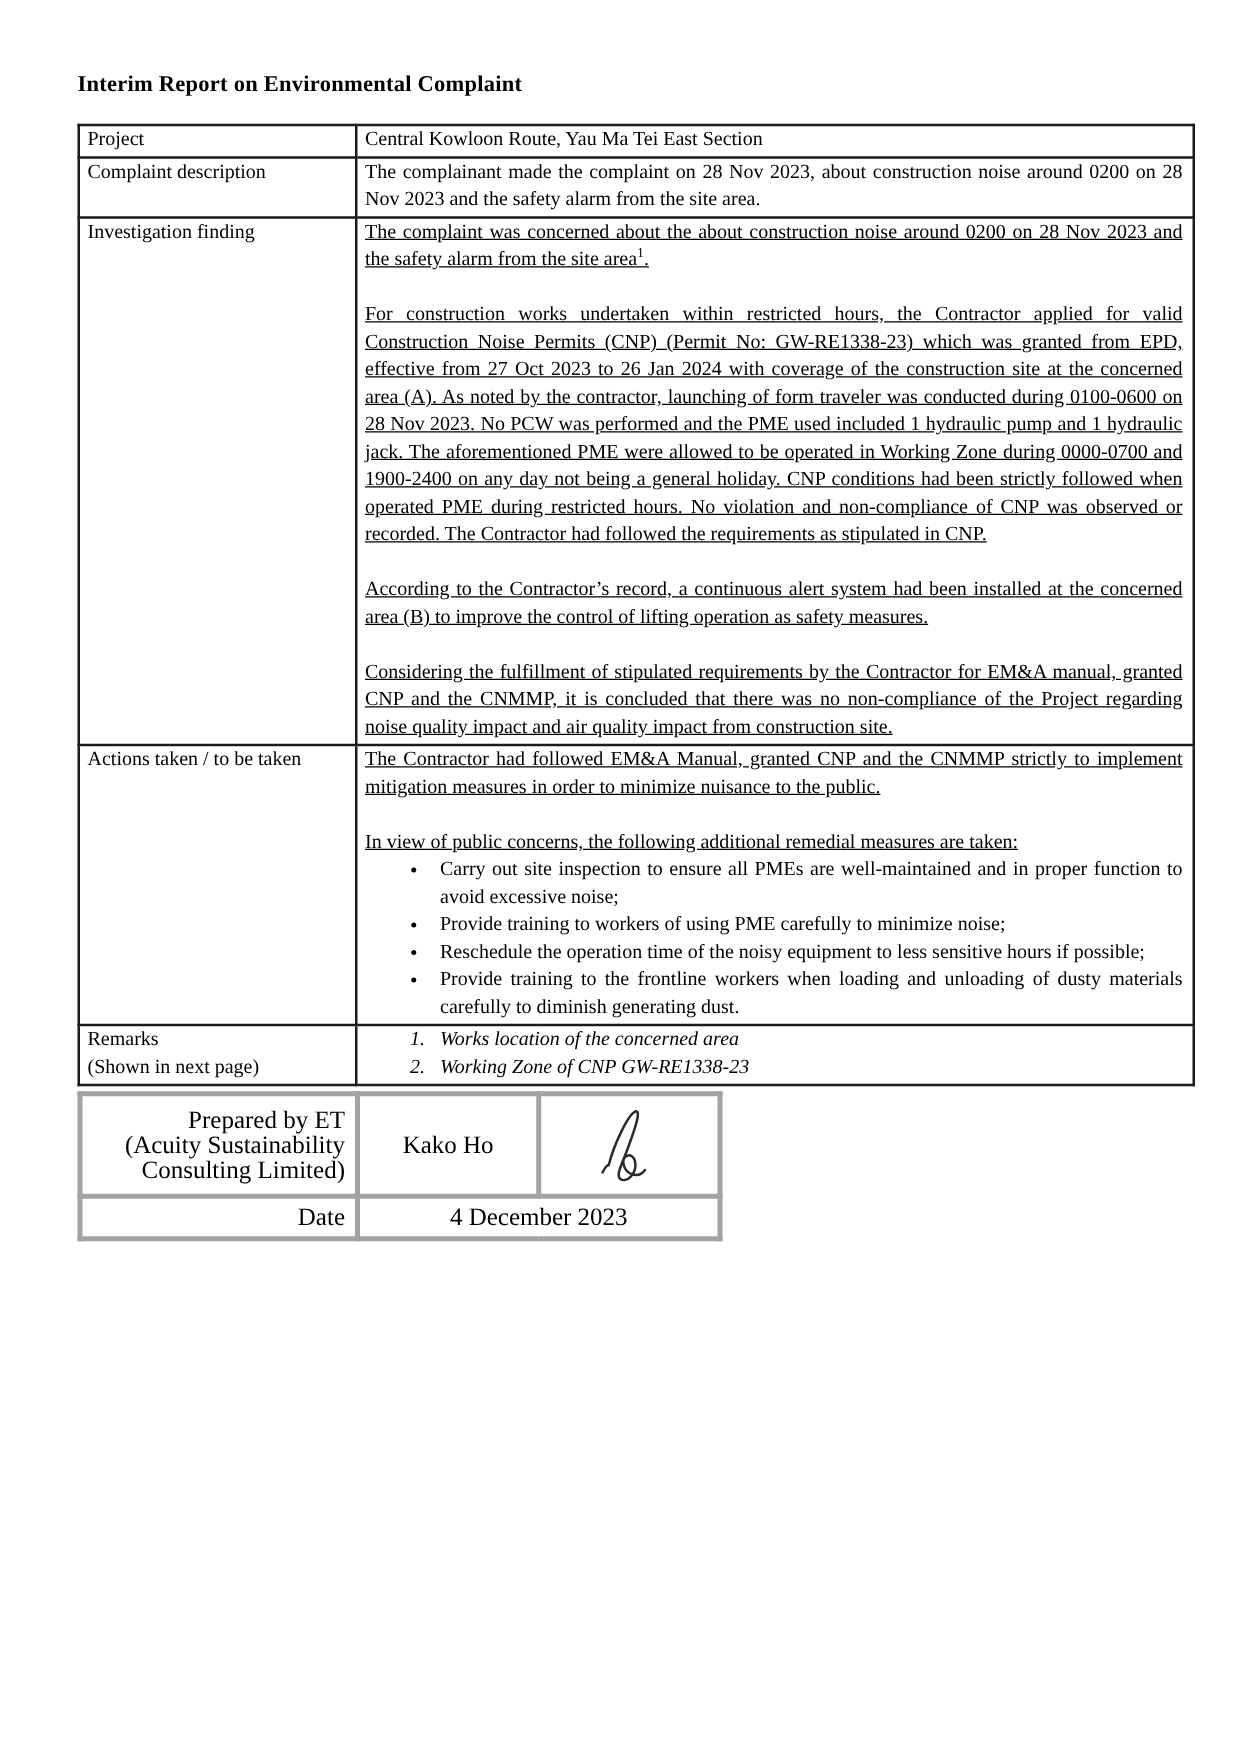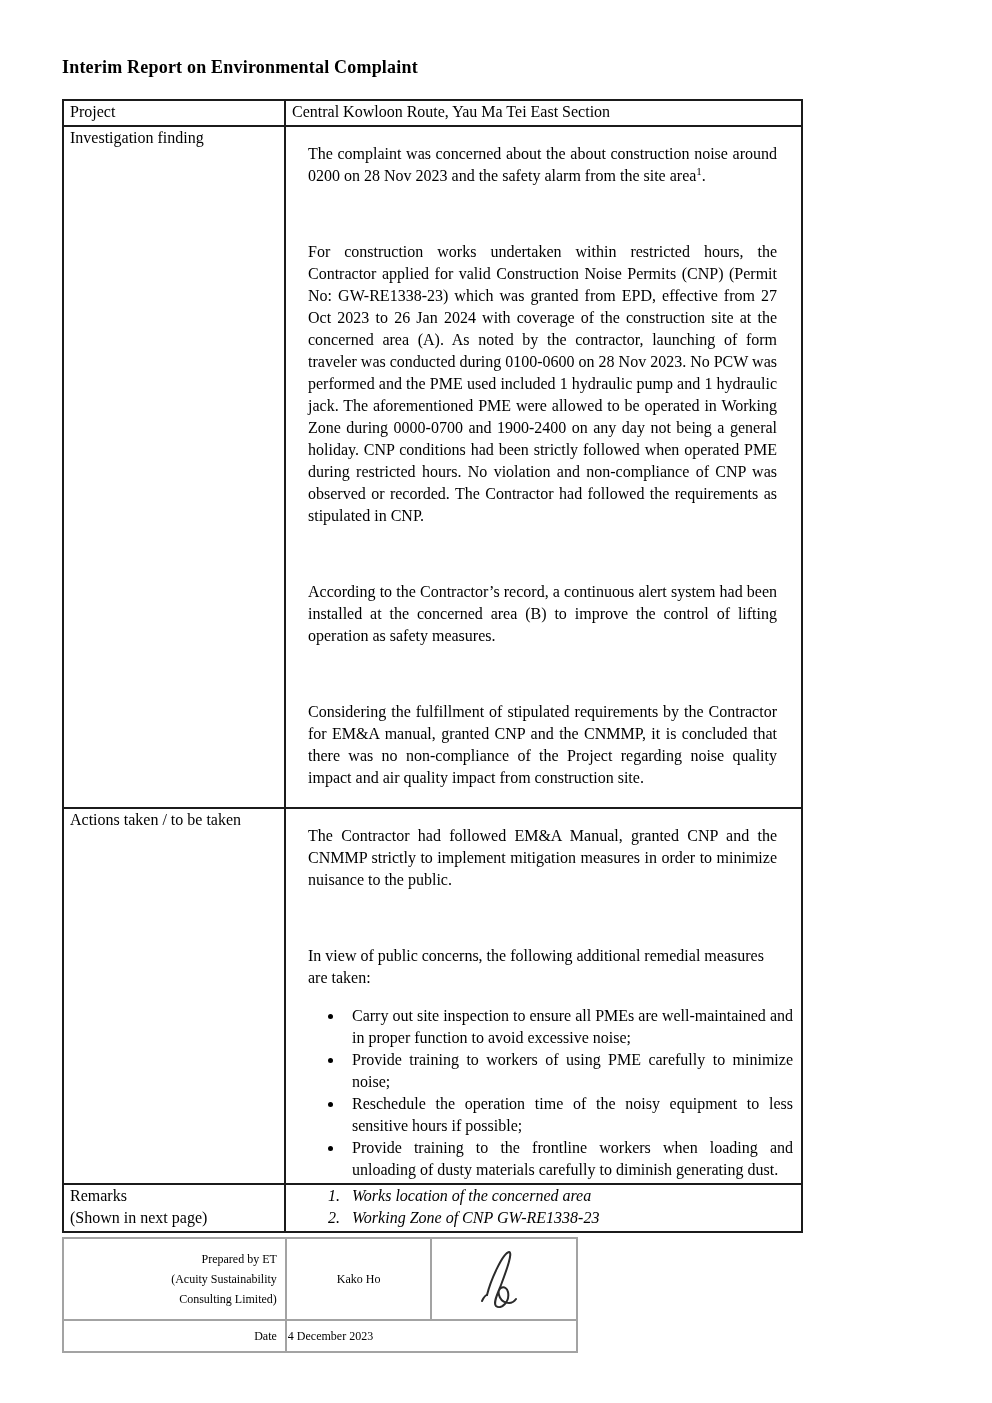--- a/index.html
+++ b/index.html
@@ -14,70 +14,74 @@
 
   .title {
     font-size: 18px;
     font-weight: bold;
     margin: 0 0 21px 0;
     letter-spacing: 0.2px;
   }
 
   table { border-collapse: collapse; }
 
-  .main-table { width: 741px; table-layout: fixed; }
+  .main-table { width: 894px; table-layout: fixed; }
   .main-table td {
     border: 2px solid #1b1b1b;
     vertical-align: top;
     padding: 0px 8px 2px 6px;
     font-size: 16px;
     line-height: 22px;
   }
   .label-col { width: 222px; }
   .label-cell { white-space: nowrap; overflow: hidden; }
   .val { text-align: justify; }
-  .val p { margin: 16px; text-align: justify; }
+  .val p { margin: 0; text-align: justify; text-decoration: underline; }
   .val .lastline { text-align: left; }
   .gap { height: 22px; }
 
   ul.bullets { margin: 0; padding-left: 52px; }
   ul.bullets li { padding-left: 8px; text-align: justify; }
 
   ol.remarks-list { margin: 0; padding-left: 52px; }
   ol.remarks-list li { padding-left: 8px; font-style: italic; }
 
   sup { font-size: 11px; line-height: 0; }
 
   .sig-table { width: 516px; margin-top: 4px; table-layout: fixed; }
   .sig-table td {
-    border: 2px solid #a3a3a3;
-    font-size: 12px;
+    border: 4px solid #a3a3a3;
+    font-size: 20px;
     line-height: 20px;
     vertical-align: middle;
   }
   .sig-label { width: 222px; text-align: right; padding: 5px 8px 5px 4px; }
   .sig-name  { width: 145px; text-align: center; margin-left: 36px; }
   .sig-img   { width: 145px; text-align: center; }
   .sig-row   { height: 82px; }
   .date-row  { height: 29px; }
-  .date-val  { }
+  .date-val  { text-align: center; }
   .sig-svg { display: block; margin: 0 auto; }
 </style>
 </head>
 <body>
 
 <div class="page">
 
   <h1 class="title">Interim Report on Environmental Complaint</h1>
 
   <table class="main-table">
     <tbody>
         <tr>
       <td class="label-col label-cell">Project</td>
       <td>Central Kowloon Route, Yau Ma Tei East Section</td>
+    </tr>
+    <tr>
+      <td class="label-col label-cell">Complaint description</td>
+      <td class="val">The complainant made the complaint on 28 Nov 2023, about construction noise around 0200 on 28 Nov 2023 and the safety alarm from the site area.</td>
     </tr>
     <tr>
       <td class="label-col label-cell">Investigation finding</td>
       <td class="val">
         <p><span>The complaint was concerned about the about construction noise around 0200 on 28 Nov 2023 and the safety alarm from the site area</span><sup>1</sup><span>.</span></p>
         <div class="gap"></div>
         <p>For construction works undertaken within restricted hours, the Contractor applied for valid Construction Noise Permits (CNP) (Permit No: GW-RE1338-23) which was granted from EPD, effective from 27 Oct 2023 to 26 Jan 2024 with coverage of the construction site at the concerned area (A). As noted by the contractor, launching of form traveler was conducted during 0100-0600 on 28 Nov 2023. No PCW was performed and the PME used included 1 hydraulic pump and 1 hydraulic jack. The aforementioned PME were allowed to be operated in Working Zone during 0000-0700 and 1900-2400 on any day not being a general holiday. CNP conditions had been strictly followed when operated PME during restricted hours. No violation and non-compliance of CNP was observed or recorded. The Contractor had followed the requirements as stipulated in CNP.</p>
         <div class="gap"></div>
         <p>According to the Contractor’s record, a continuous alert system had been installed at the concerned area (B) to improve the control of lifting operation as safety measures.</p>
         <div class="gap"></div>

